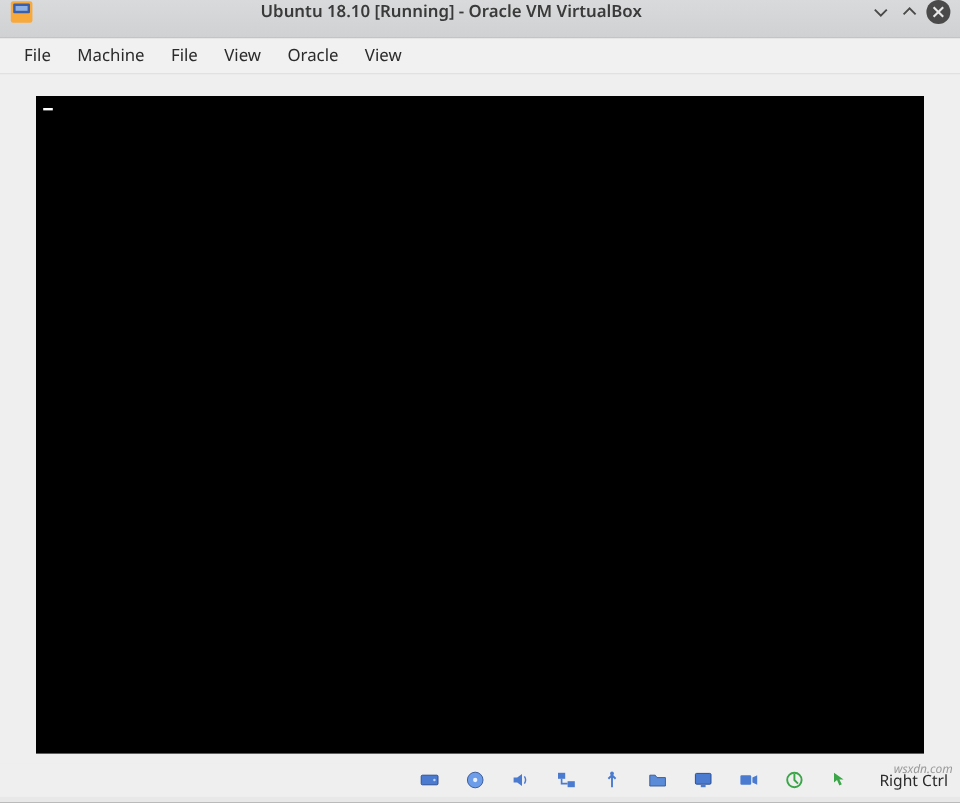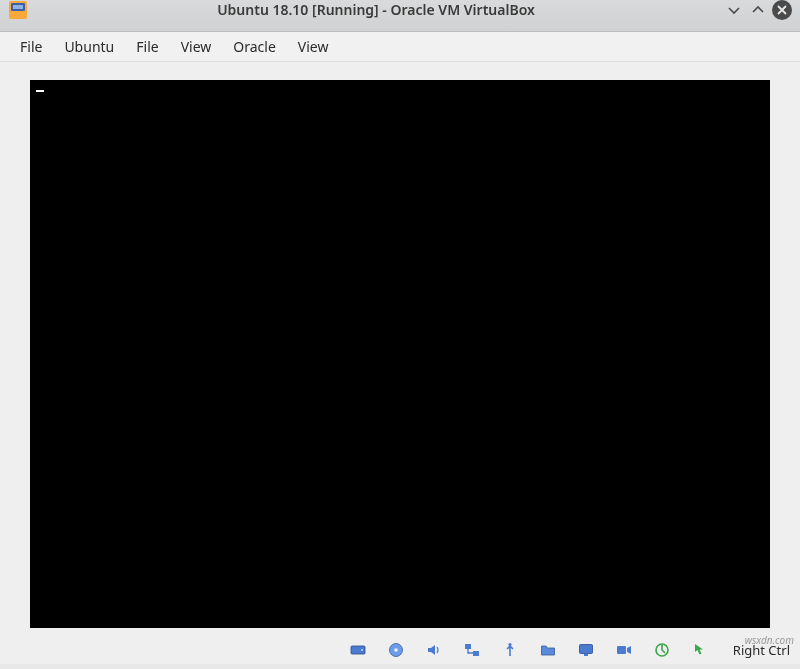--- a/index.html
+++ b/index.html
@@ -106,21 +106,21 @@
     <div class="win-close">
       <svg width="10" height="10" viewBox="0 0 10 10">
           <path d="M1 1 L9 9 M9 1 L1 9" stroke="#e8e8e8" stroke-width="1.8"></path>
         </svg>
     </div>
   </div>
 </div>
 
 <div class="menubar">
   <div class="menu-item">File</div>
-  <div class="menu-item">Ubuntu</div>
+  <div class="menu-item">Machine</div>
   <div class="menu-item">File</div>
   <div class="menu-item">View</div>
   <div class="menu-item">Oracle</div>
   <div class="menu-item">View</div>
 </div>
 
 <div class="content">
   <div class="vm-screen">
     <div class="cursor"></div>
   </div>

